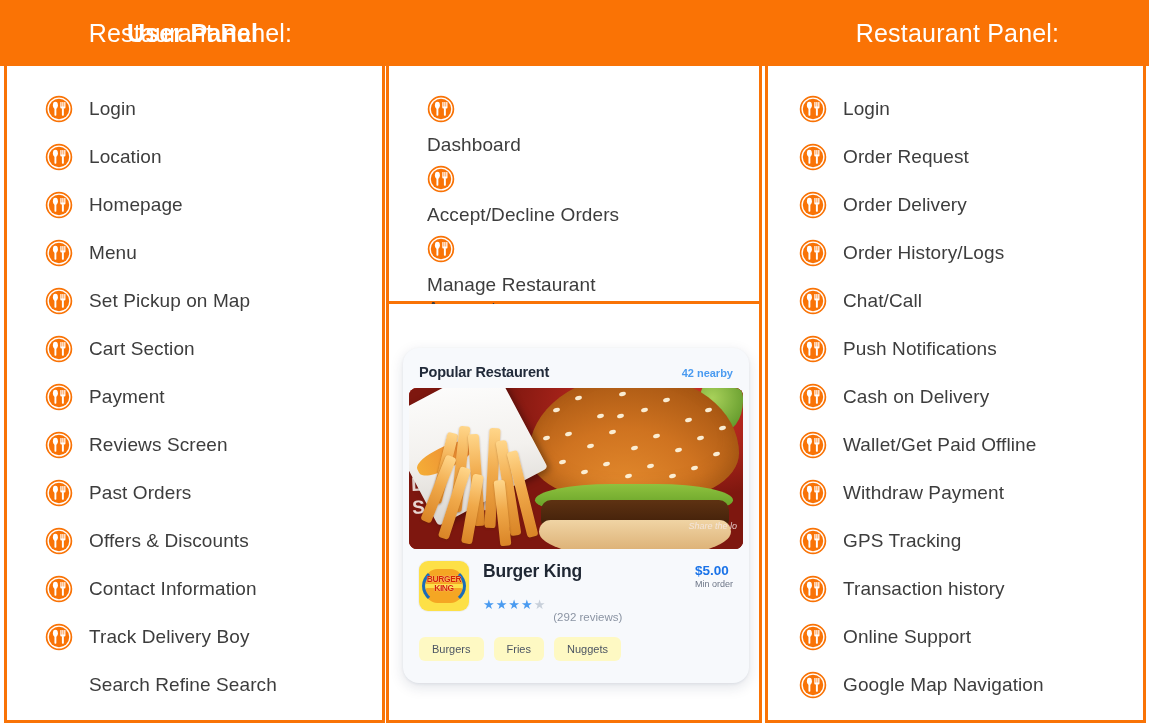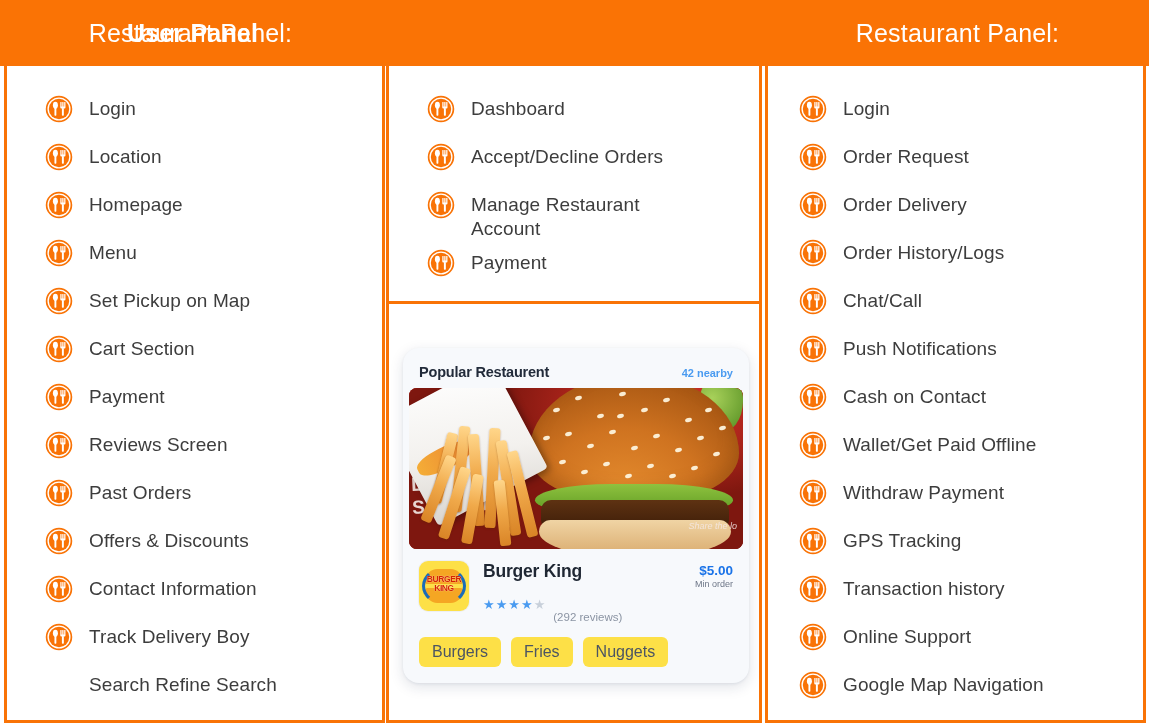--- a/index.html
+++ b/index.html
@@ -73,21 +73,21 @@
     padding-top: 10px;
     font-weight: 400;
     letter-spacing: .1px;
   }
 
   
   #list-user  { padding-top: 21px; }
   #list-rest  { padding-top: 21px; }
   #list-deliv { padding-top: 21px; }
   #list-user .row  { min-height: 48px; }
-  #list-rest .row  { min-height: 48px; }
+  #list-rest .row  { min-height: 48px; flex-direction: column; }
   #list-deliv .row { min-height: 48px; }
 
   
   .card {
     position: absolute;
     left: 14px; top: 44px;
     width: 346px; height: 335px;
     background: #F7F9FC;
     border-radius: 16px;
     box-shadow: 0 4px 14px rgba(20,40,80,.13), 0 1px 3px rgba(20,40,80,.07);
@@ -214,28 +214,28 @@
     letter-spacing: -.4px; text-shadow: 0 0 1px #fff;
   }
   .foot-mid { flex: 1 1 auto; padding-left: 14px; }
   .rest-name { font-size: 17.5px; font-weight: bold; color: #1f2733; letter-spacing: -.2px; }
   .rating-line { display: flex; align-items: center; margin-top: 4px; }
   .stars { letter-spacing: 1px; font-size: 13px; line-height: 13px; }
   .star-on { color: #4a9bf0; }
   .star-half { color: #4a9bf0; }
   .star-off { color: #c8d0da; }
   .reviews { font-size: 11.5px; color: #8b94a3; margin-left: 7px; margin-top: 25px; }
-  .foot-right { flex: 0 0 auto; text-align: right; padding-top: 2px; }
+  .foot-right { flex: 0 0 auto; padding-top: 2px; }
   .price { font-size: 13.5px; font-weight: bold; color: #1a73e8; }
   .minorder { font-size: 9px; color: #6d7687; margin-top: 1px; }
 
   .tags { display: flex; gap: 10px; padding: 14px 16px 0 16px; }
   .tag {
-    background: #fde047; color: #4c5563;
-    font-size: 16px; padding: 6px 13px; border-radius: 6px; text-align: center;
+    background: #fef9c3; color: #4c5563;
+    font-size: 11px; padding: 6px 13px; border-radius: 6px; text-align: center;
   }
 </style>
 </head>
 <body>
 
 <div id="app">
 
   <div class="topbar">
     <div class="topbar-title" id="title-user">User Panel</div>
     <div class="topbar-title" id="title-rest">Restaurant Panel:</div>
@@ -723,21 +723,21 @@
               <circle cx="14" cy="14" r="10.2" fill="#F97306"></circle>
               <ellipse cx="10.4" cy="10.2" rx="2.5" ry="3.4" fill="#ffffff"></ellipse>
               <rect x="9.45" y="12.6" width="1.9" height="8.2" rx="0.7" fill="#ffffff"></rect>
               <rect x="15.3" y="7.0" width="1.25" height="5.2" rx="0.5" fill="#ffffff"></rect>
               <rect x="17.25" y="7.0" width="1.25" height="5.2" rx="0.5" fill="#ffffff"></rect>
               <rect x="19.2" y="7.0" width="1.25" height="5.2" rx="0.5" fill="#ffffff"></rect>
               <rect x="15.3" y="11.4" width="5.15" height="2.1" rx="1" fill="#ffffff"></rect>
               <rect x="16.9" y="13.1" width="1.95" height="7.7" rx="0.7" fill="#ffffff"></rect>
             </svg>
           </span>
-          <span class="row-label">Cash on Contact</span>
+          <span class="row-label">Cash on Delivery</span>
         </div>
         <div class="row">
           <span class="row-icon">
             <svg viewBox="0 0 28 28">
               <circle cx="14" cy="14" r="12.4" fill="#ffffff" stroke="#F97306" stroke-width="1.7"></circle>
               <circle cx="14" cy="14" r="10.2" fill="#F97306"></circle>
               <ellipse cx="10.4" cy="10.2" rx="2.5" ry="3.4" fill="#ffffff"></ellipse>
               <rect x="9.45" y="12.6" width="1.9" height="8.2" rx="0.7" fill="#ffffff"></rect>
               <rect x="15.3" y="7.0" width="1.25" height="5.2" rx="0.5" fill="#ffffff"></rect>
               <rect x="17.25" y="7.0" width="1.25" height="5.2" rx="0.5" fill="#ffffff"></rect>

